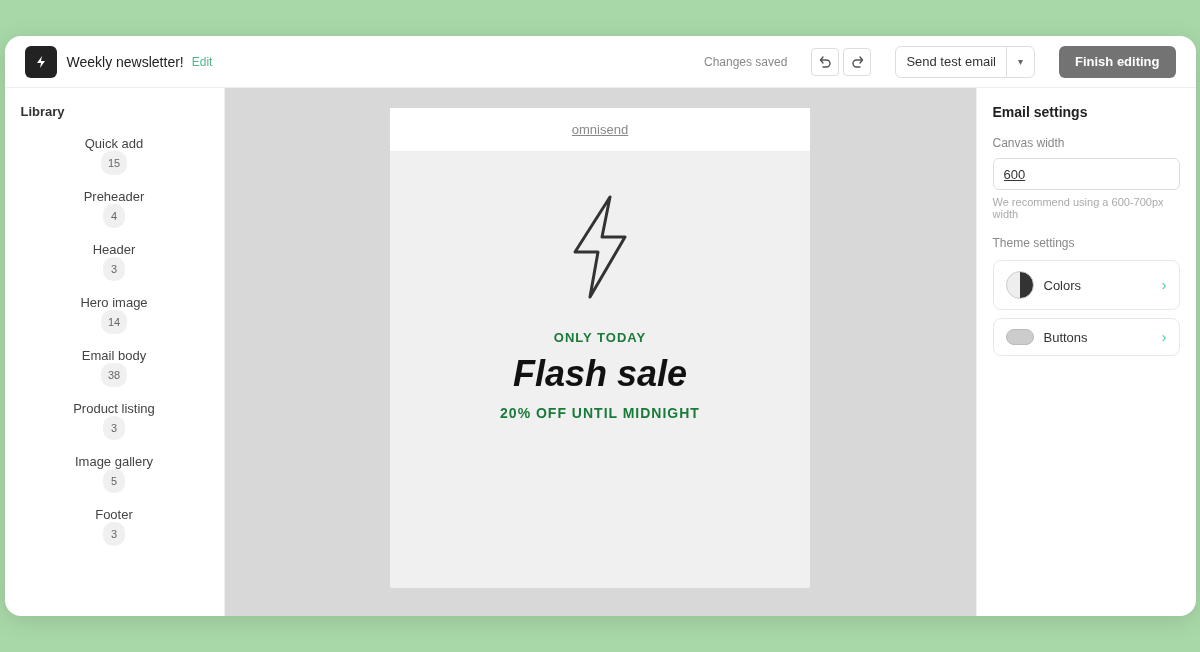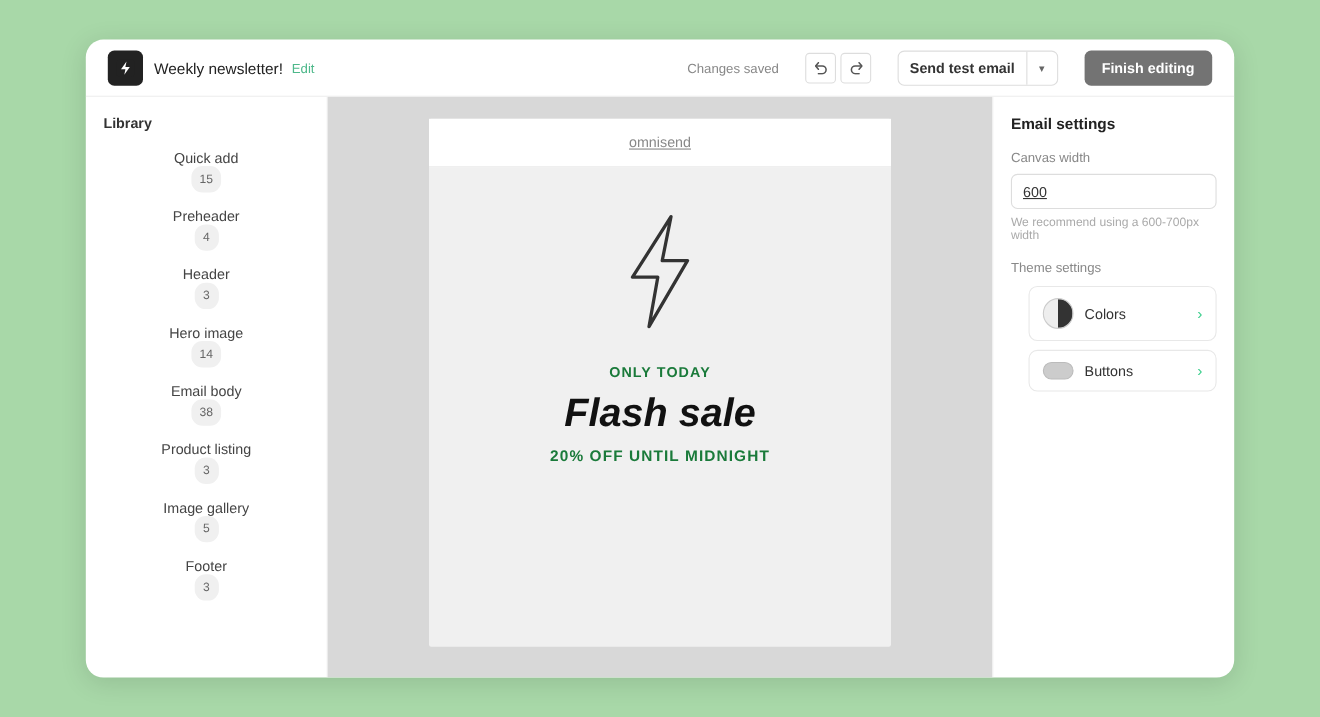--- a/index.html
+++ b/index.html
@@ -7,21 +7,21 @@
       width: 1200px;
       height: 652px;
       background: #a8d8a8;
       display: flex;
       align-items: center;
       justify-content: center;
       font-family: -apple-system, BlinkMacSystemFont, 'Segoe UI', sans-serif;
       overflow: hidden;
     }
     .app-container {
-      width: 1044px;
+      width: 1191px;
       height: 580px;
       background: #fff;
       border-radius: 16px;
       display: flex;
       flex-direction: column;
       overflow: hidden;
       box-shadow: 0 4px 24px rgba(0,0,0,0.12);
     }
     
     .header {
@@ -89,21 +89,20 @@
       height: 32px;
       border: 1px solid #ddd;
       border-radius: 6px;
       background: #fff;
       cursor: pointer;
       font-size: 13px;
       color: #333;
     }
     .send-test-btn span {
       padding: 0 10px;
-      font-weight: bold;
     }
     .send-test-btn .dropdown-arrow {
       width: 28px;
       height: 100%;
       border-left: 1px solid #ddd;
       display: flex;
       align-items: center;
       justify-content: center;
       font-size: 10px;
       color: #666;
@@ -258,21 +257,20 @@
     }
     .theme-item {
       display: flex;
       align-items: center;
       justify-content: space-between;
       border: 1px solid #e8e8e8;
       border-radius: 8px;
       padding: 10px 12px;
       margin-bottom: 8px;
       cursor: pointer;
-      margin-left: 16px;
     }
     .theme-item-left {
       display: flex;
       align-items: center;
       gap: 10px;
     }
     .theme-icon-colors {
       width: 28px;
       height: 28px;
       border-radius: 50%;

